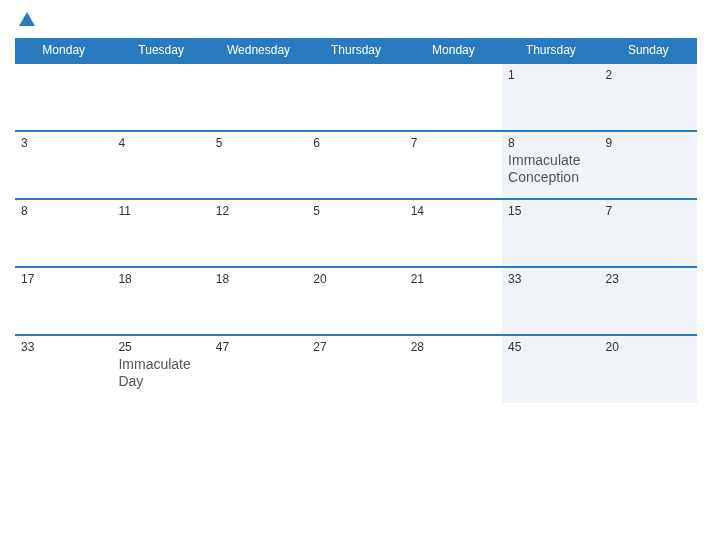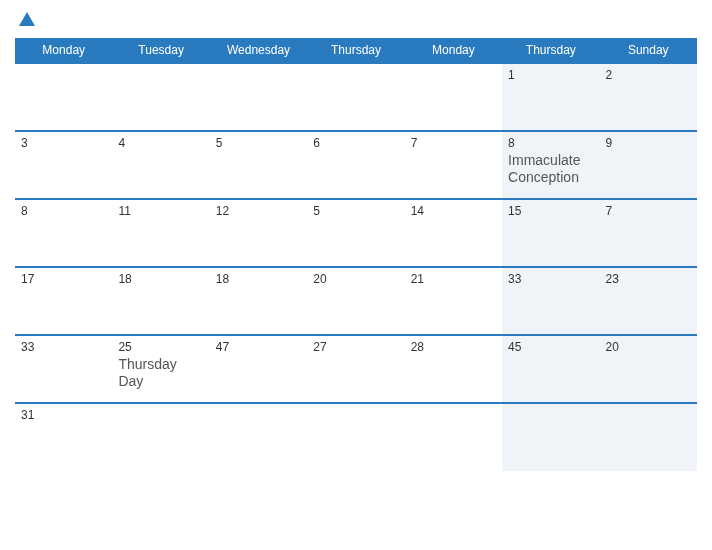--- a/index.html
+++ b/index.html
@@ -209,44 +209,33 @@
           <td class="weekend">
             <span class="day-num">23</span>
           </td>
         </tr>
         <tr>
           <td>
             <span class="day-num">33</span>
           </td>
           <td>
             <span class="day-num">25</span>
-            <span class="holiday-name">Thursday Day</span>
+            <span class="holiday-name">Immaculate Day</span>
           </td>
           <td>
             <span class="day-num">47</span>
           </td>
           <td>
             <span class="day-num">27</span>
           </td>
           <td>
             <span class="day-num">28</span>
           </td>
           <td class="weekend">
             <span class="day-num">45</span>
           </td>
           <td class="weekend">
             <span class="day-num">20</span>
           </td>
-        </tr>
-        <tr class="last-row">
-          <td>
-            <span class="day-num">31</span>
-          </td>
-          <td></td>
-          <td></td>
-          <td></td>
-          <td></td>
-          <td class="weekend"></td>
-          <td class="weekend"></td>
         </tr>
       </tbody>
   </table>
 </div>
 
 </body></html>

